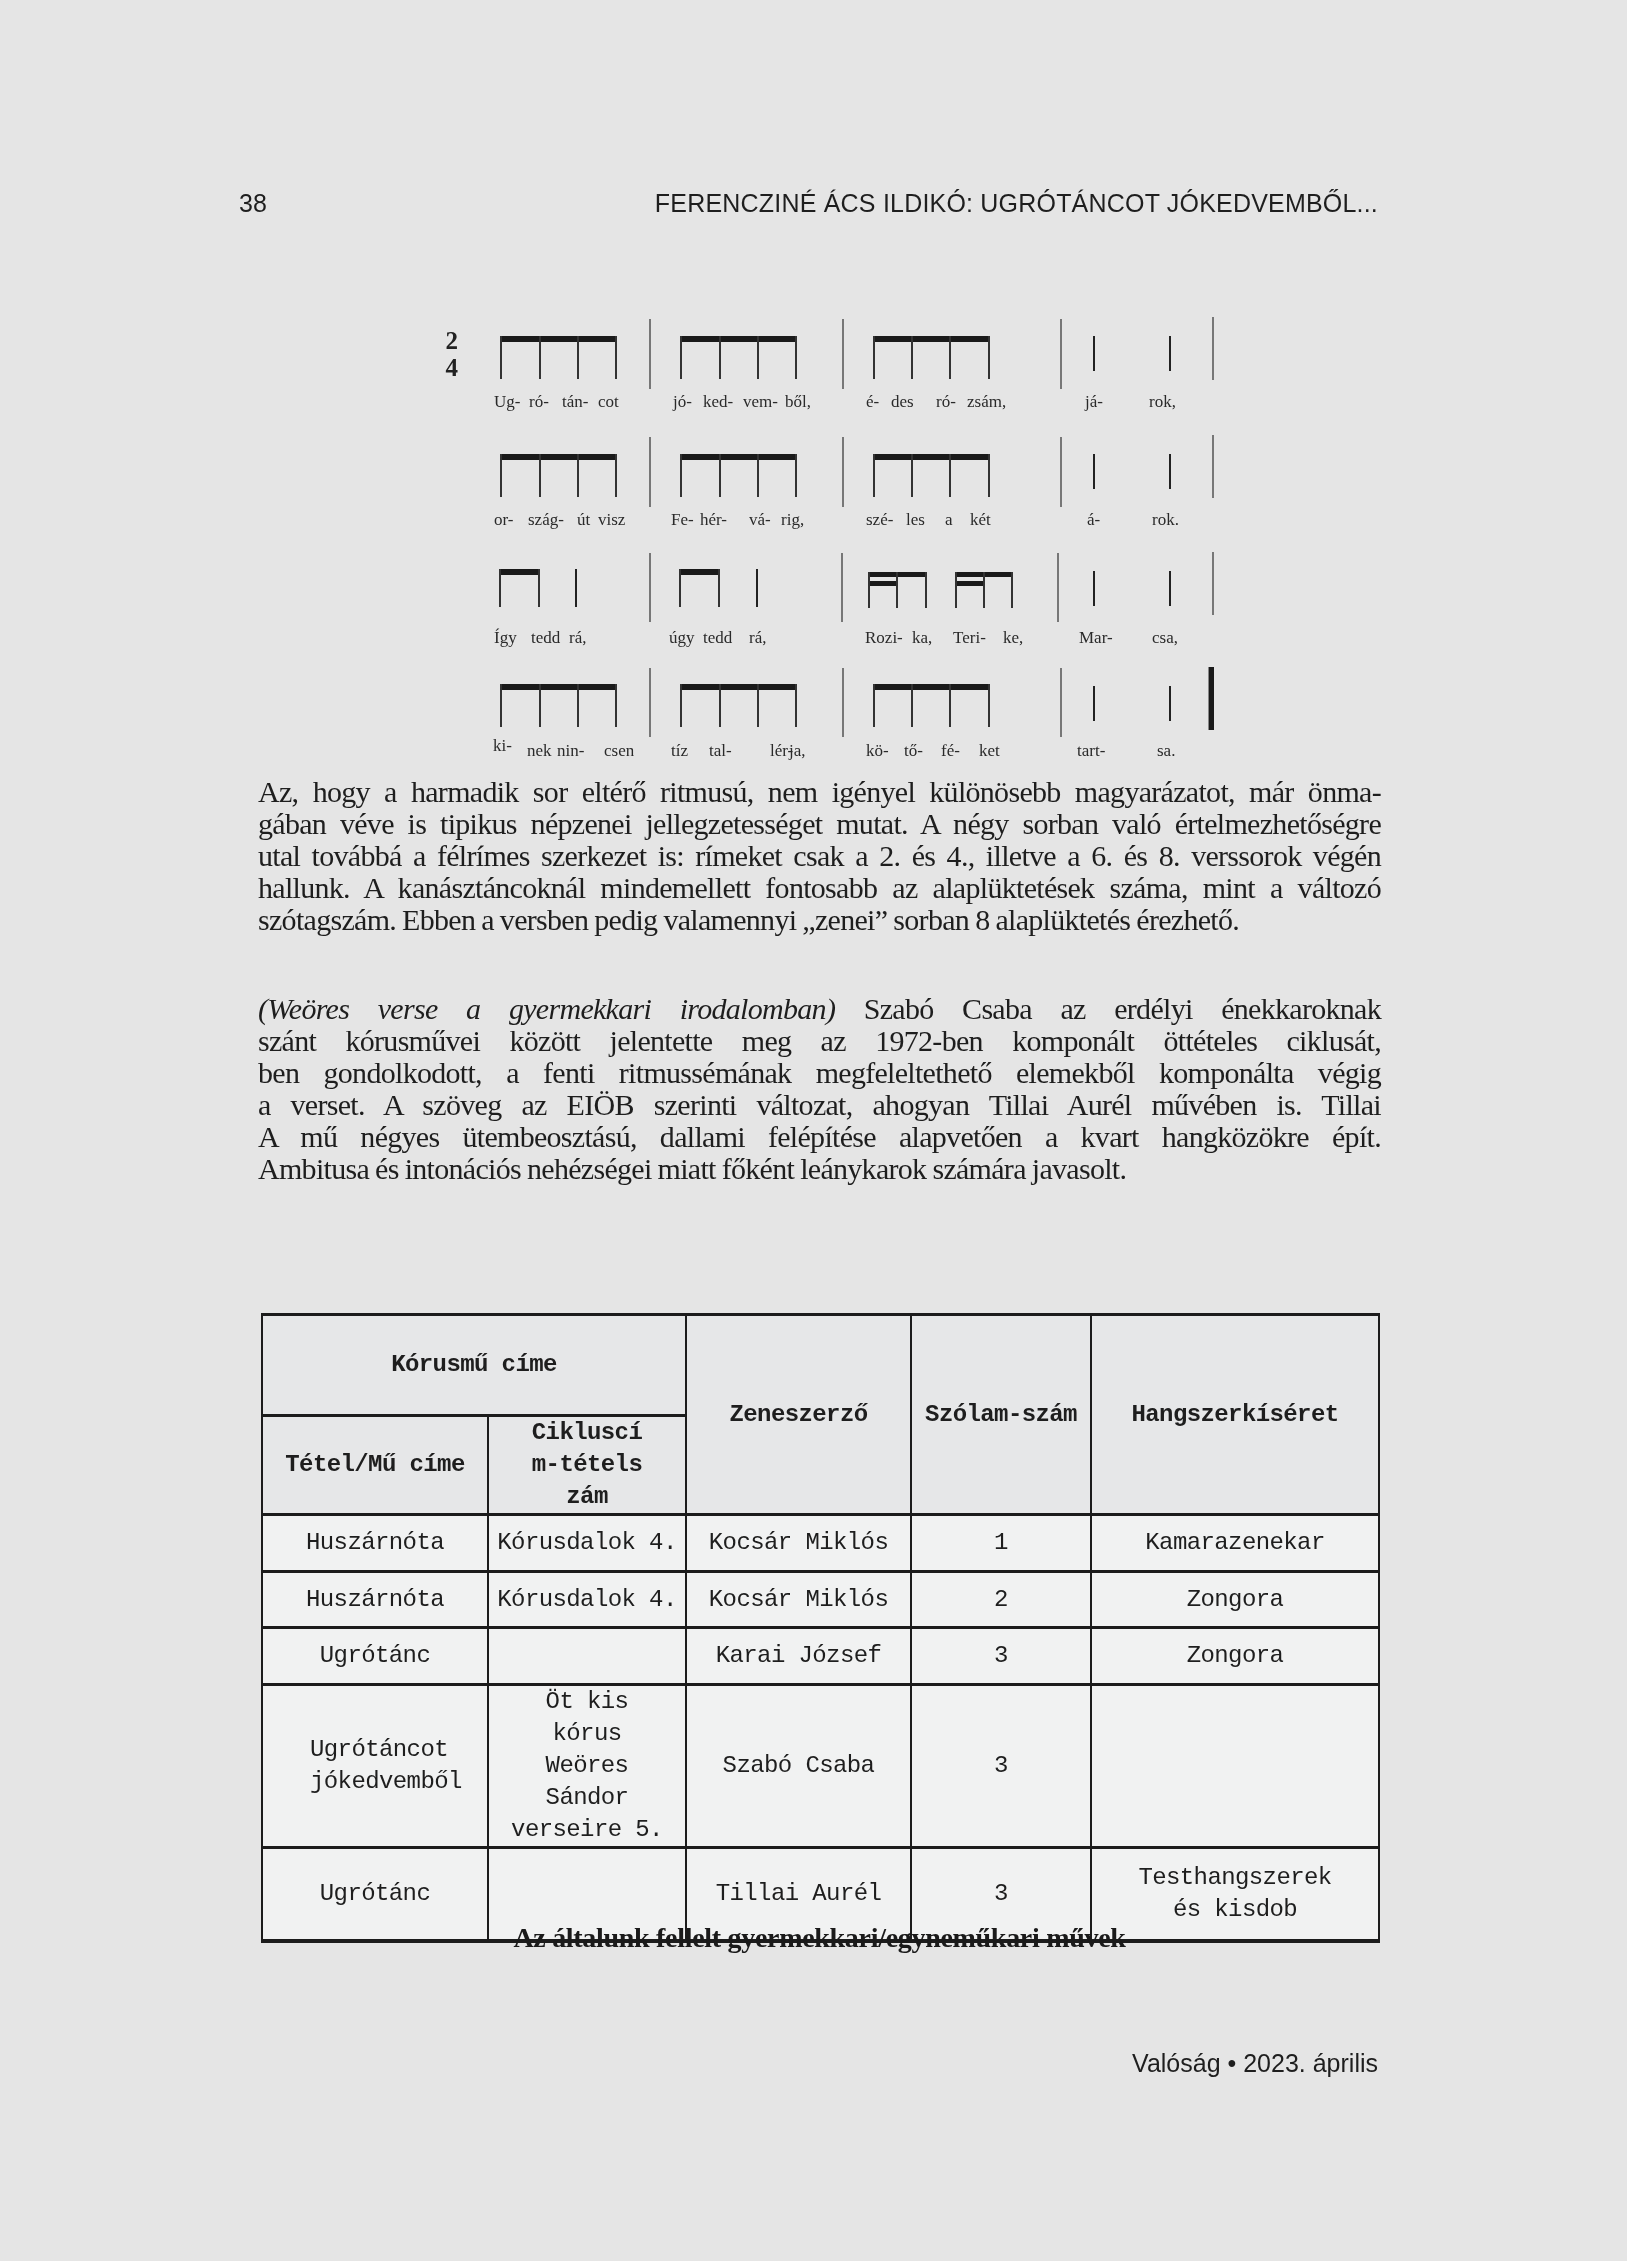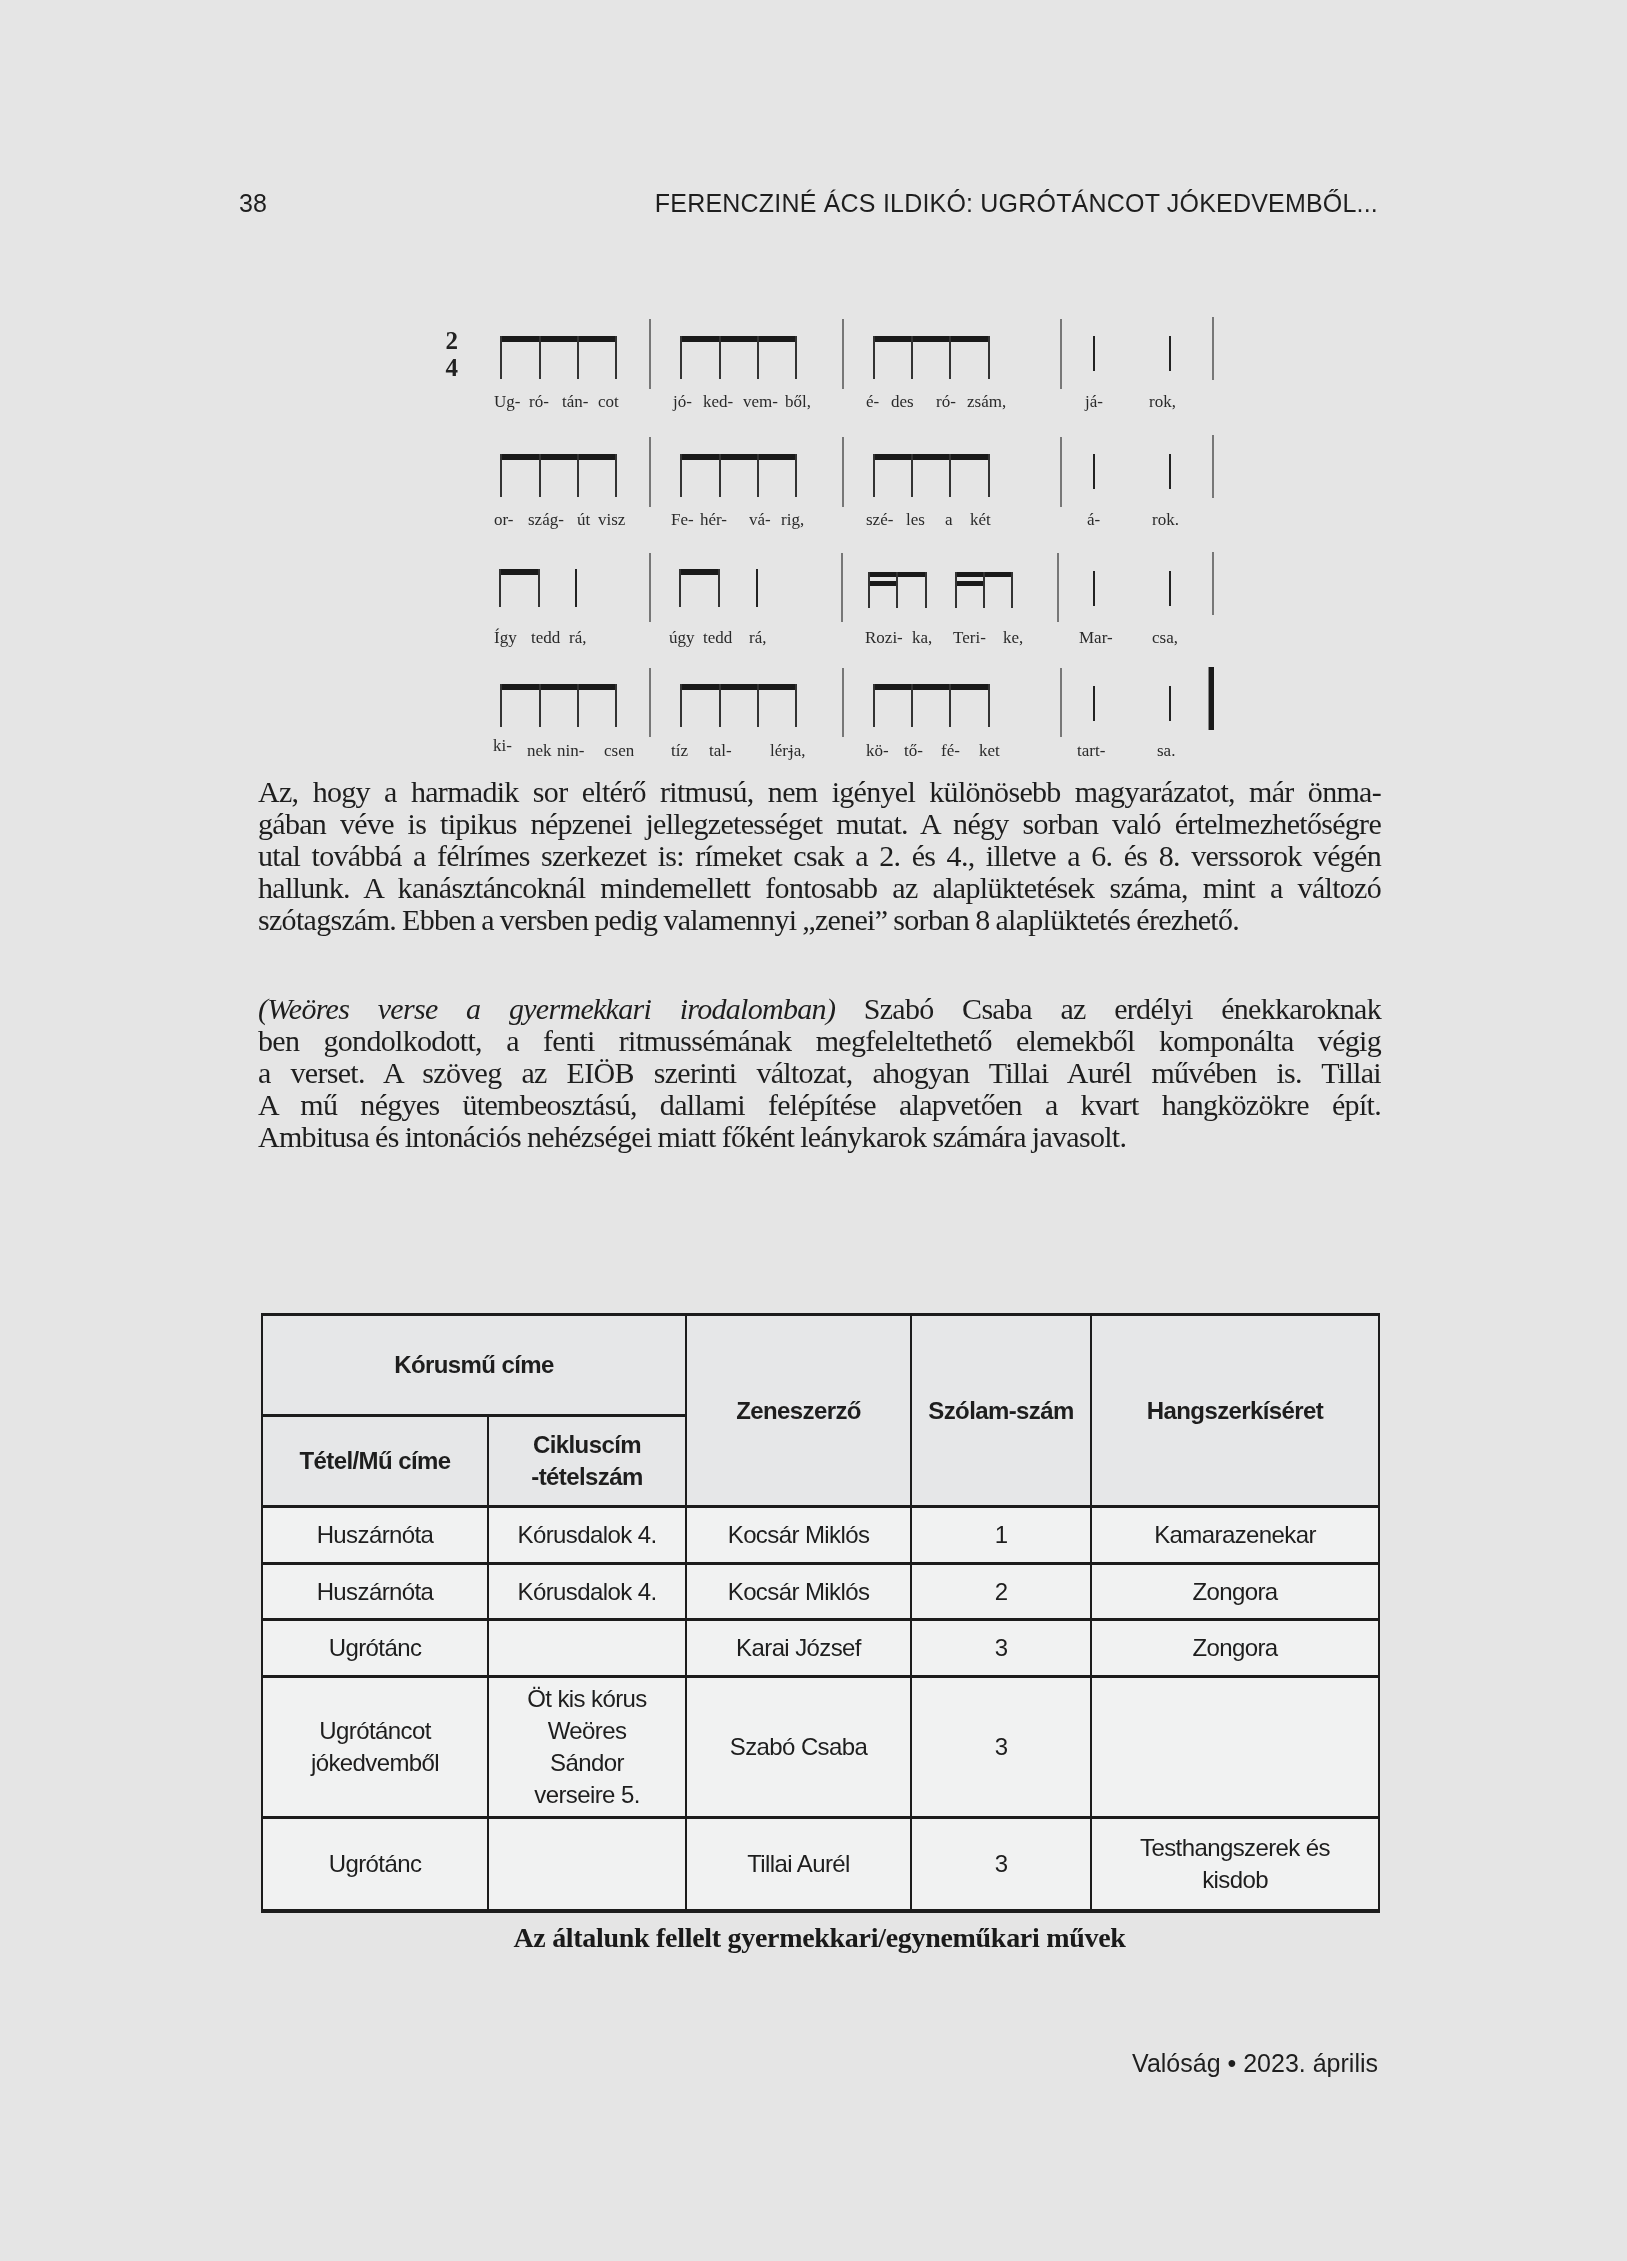--- a/index.html
+++ b/index.html
@@ -90,21 +90,21 @@
     letter-spacing: -0.6px;
   }
   #works-table th {
     background: #e6e7e8;
     font-weight: bold;
     font-size: 24px;
   }
   #works-table tr.hsplit th { border-top-width: 3.1px; }
   #works-table td { background: #f1f2f2; font-weight: normal; }
   #works-table tbody tr td { border-top-width: 3.8px; }
-  #works-table { border-top: 3.8px solid #1c1c1c; border-bottom: 4.6px solid #1c1c1c; }
+  #works-table { border-top: 3.8px solid #1c1c1c; border-bottom: 4.6px solid #1c1c1c; font-family: Liberation Mono, monospace; }
 
   #caption {
     position: absolute;
     top: 1922px;
     left: 261px;
     width: 1117px;
     text-align: center;
     font-family: "Liberation Serif", serif;
     font-weight: bold;
     font-size: 28px;
@@ -302,20 +302,21 @@
   <div id="para-1" class="para">
     <span class="line">Az, hogy a harmadik sor eltérő ritmusú, nem igényel különösebb magyarázatot, már önma-</span>
     <span class="line">gában véve is tipikus népzenei jellegzetességet mutat. A négy sorban való értelmezhetőségre</span>
     <span class="line">utal továbbá a félrímes szerkezet is: rímeket csak a 2. és 4., illetve a 6. és 8. verssorok végén</span>
     <span class="line">hallunk. A kanásztáncoknál mindemellett fontosabb az alaplüktetések száma, mint a változó</span>
     <span class="line last">szótagszám. Ebben a versben pedig valamennyi „zenei” sorban 8 alaplüktetés érezhető.</span>
   </div>
 
   <div id="para-2" class="para">
     <span class="line"><em>(Weöres verse a gyermekkari irodalomban)</em><span> Szabó Csaba az erdélyi énekkaroknak</span></span>
+    <span class="line">szánt kórusművei között jelentette meg az 1972-ben komponált öttételes ciklusát,</span>
     <span class="line">ben gondolkodott, a fenti ritmussémának megfeleltethető elemekből komponálta végig</span>
     <span class="line">a verset. A szöveg az EIÖB szerinti változat, ahogyan Tillai Aurél művében is. Tillai</span>
     <span class="line">A mű négyes ütembeosztású, dallami felépítése alapvetően a kvart hangközökre épít.</span>
     <span class="line last">Ambitusa és intonációs nehézségei miatt főként leánykarok számára javasolt.</span>
   </div>
 
   <table id="works-table">
     <colgroup>
       <col style="width:226px">
       <col style="width:198px">

